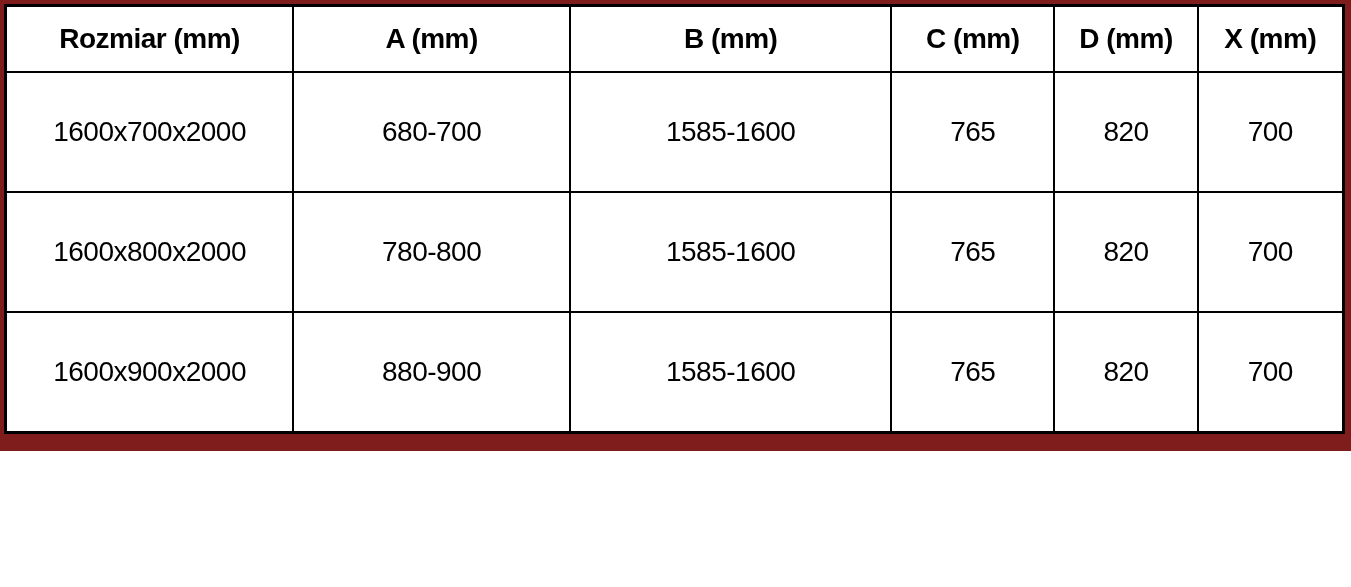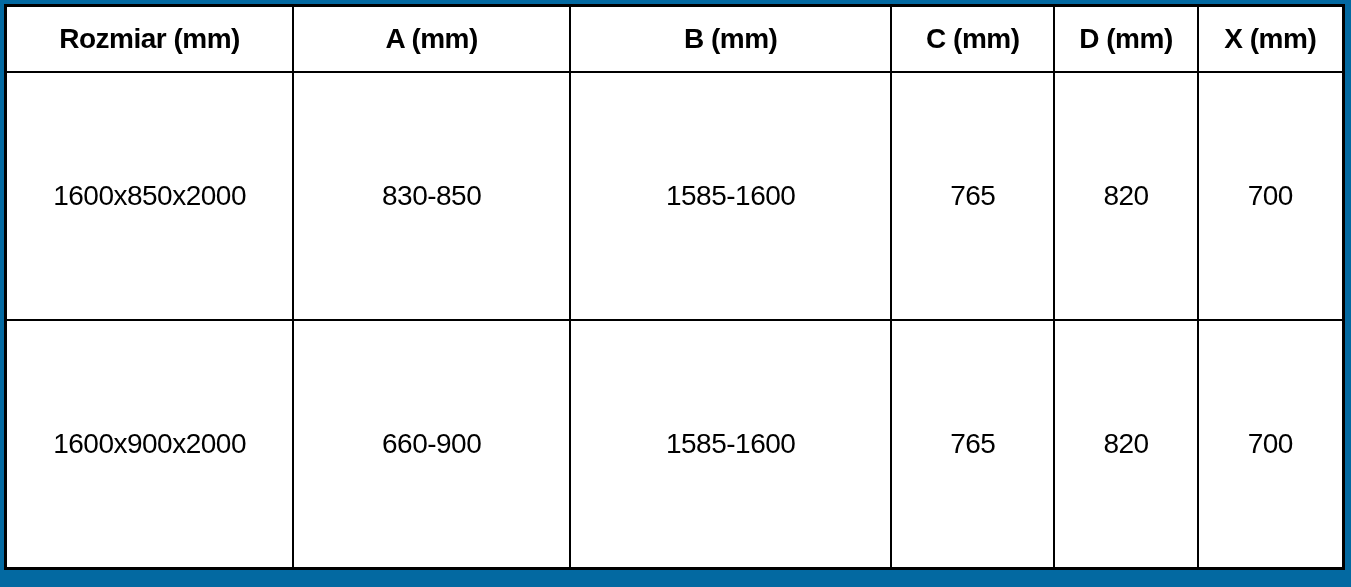--- a/index.html
+++ b/index.html
@@ -6,23 +6,23 @@
     html, body { margin: 0; padding: 0; }
     body {
       width: 1351px;
       height: 587px;
       background: #ffffff;
       font-family: "Liberation Sans", sans-serif;
       overflow: hidden;
     }
     .page {
       width: 1351px;
-      height: 587px;
+      height: 451px;
       padding: 4px 6px 17px 4px;
-      background: #0369a1;
+      background: #7f1d1d;
     }
     table.spec-table {
       width: 100%;
       height: 100%;
       border-collapse: collapse;
       table-layout: fixed;
       background: #ffffff;
       border: 3px solid #000000;
     }
     .spec-table th,
@@ -73,30 +73,38 @@
           <th>Rozmiar (mm)</th>
           <th>A (mm)</th>
           <th>B (mm)</th>
           <th>C (mm)</th>
           <th>D (mm)</th>
           <th>X (mm)</th>
         </tr>
     </thead>
     <tbody>
         <tr>
-          <td>1600x850x2000</td>
-          <td>830-850</td>
+          <td>1600x700x2000</td>
+          <td>680-700</td>
+          <td>1585-1600</td>
+          <td>765</td>
+          <td>820</td>
+          <td>700</td>
+        </tr>
+        <tr>
+          <td>1600x800x2000</td>
+          <td>780-800</td>
           <td>1585-1600</td>
           <td>765</td>
           <td>820</td>
           <td>700</td>
         </tr>
         <tr>
           <td>1600x900x2000</td>
-          <td>660-900</td>
+          <td>880-900</td>
           <td>1585-1600</td>
           <td>765</td>
           <td>820</td>
           <td>700</td>
         </tr>
       </tbody>
   </table>
 </div>
 
 </body></html>

